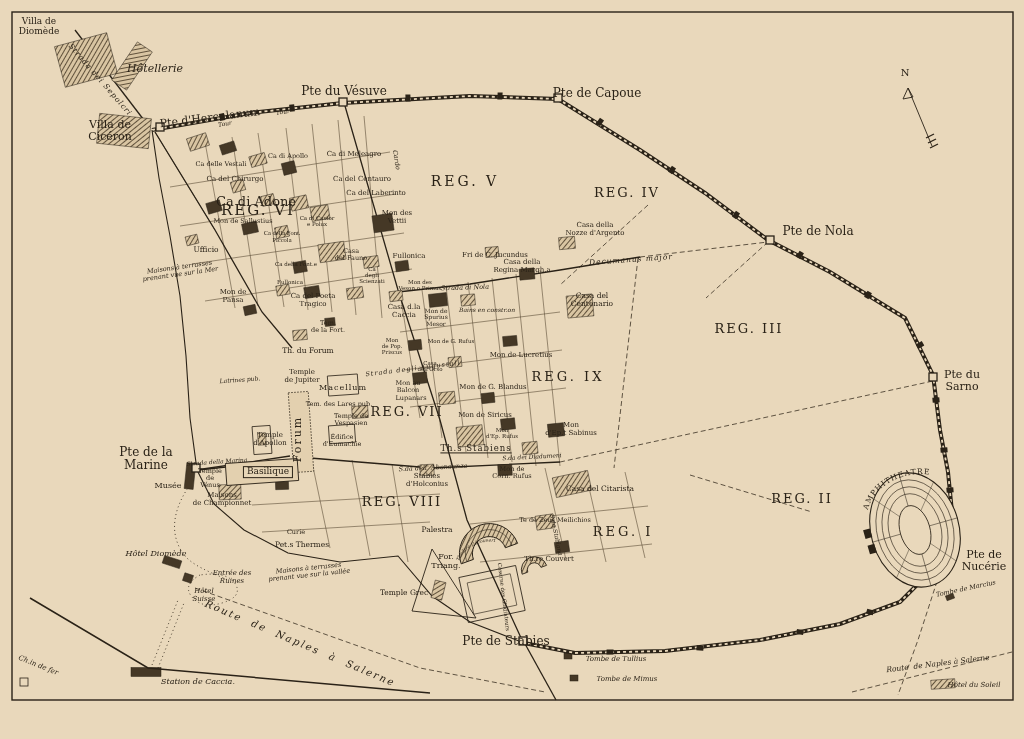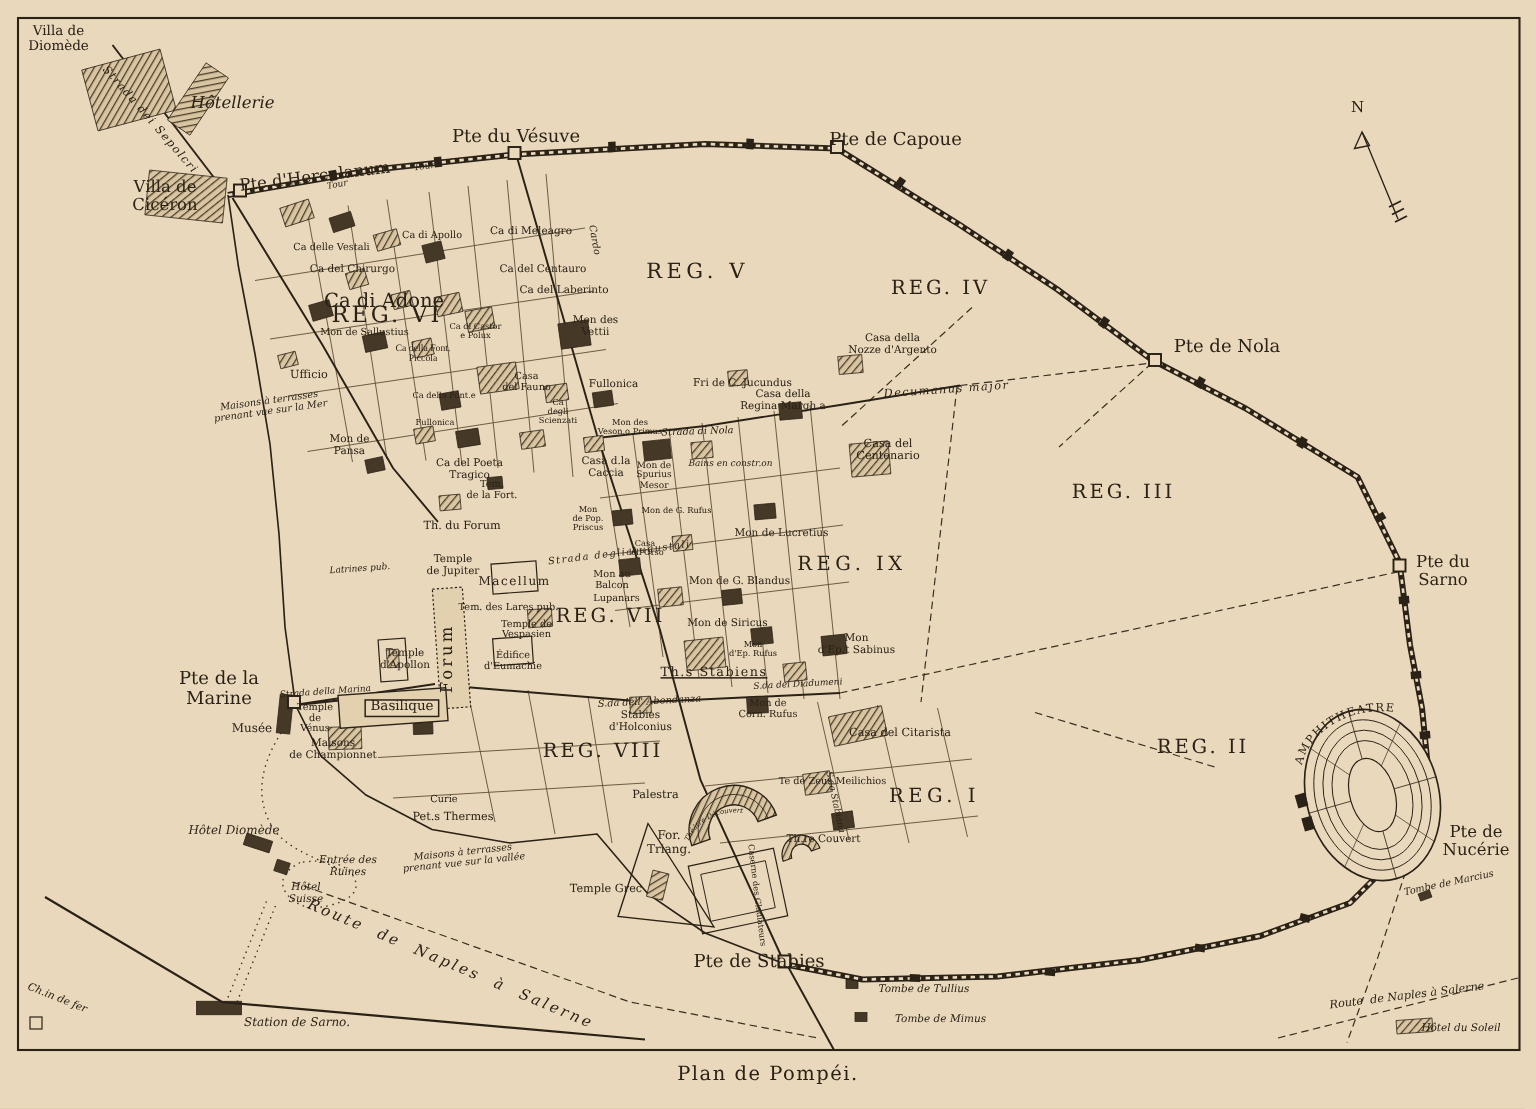--- a/index.html
+++ b/index.html
@@ -305,21 +305,21 @@
       <div class="lbl" style="left: 317px; top: 222px; font-size: 5.5px; transform: translate(-50%, -50%) rotate(0deg);">Ca di Castor
 e Polux</div>
       <div class="lbl" style="left: 351px; top: 255px; font-size: 6.5px; transform: translate(-50%, -50%) rotate(0deg);">Casa
 del Fauno</div>
       <div class="lbl" style="left: 409px; top: 257px; font-size: 7px; transform: translate(-50%, -50%) rotate(0deg);">Fullonica</div>
       <div class="lbl" style="left: 372px; top: 276px; font-size: 5.5px; transform: translate(-50%, -50%) rotate(0deg);">Ca
 degli
 Scienzati</div>
       <div class="lbl" style="left: 420px; top: 286px; font-size: 5.5px; transform: translate(-50%, -50%) rotate(0deg);">Mon des
 Veson.o Primus</div>
-      <div class="lbl" style="left: 313px; top: 301px; font-size: 7px; transform: translate(-50%, -50%) rotate(0deg); margin-top: 12px;">Ca del Poeta
+      <div class="lbl" style="left: 313px; top: 301px; font-size: 7px; transform: translate(-50%, -50%) rotate(0deg);">Ca del Poeta
 Tragico</div>
       <div class="lbl" style="left: 233px; top: 297px; font-size: 7px; transform: translate(-50%, -50%) rotate(0deg);">Mon de
 Pansa</div>
       <div class="lbl it" style="left: 180px; top: 271px; font-size: 6.5px; transform: translate(-50%, -50%) rotate(-8deg);">Maisons à terrasses
 prenant vue sur la Mer</div>
       <div class="lbl" style="left: 296px; top: 265px; font-size: 5.5px; transform: translate(-50%, -50%) rotate(0deg);">Ca della Font.e</div>
       <div class="lbl" style="left: 290px; top: 283px; font-size: 5.5px; transform: translate(-50%, -50%) rotate(0deg);">Fullonica</div>
       <div class="lbl" style="left: 328px; top: 327px; font-size: 6.5px; transform: translate(-50%, -50%) rotate(0deg);">Tem.
 de la Fort.</div>
       <div class="lbl" style="left: 308px; top: 351px; font-size: 7.5px; transform: translate(-50%, -50%) rotate(0deg);">Th. du Forum</div>
@@ -351,21 +351,21 @@
 d'Holconius</div>
       <div class="lbl it" style="left: 309px; top: 572px; font-size: 6.5px; transform: translate(-50%, -50%) rotate(-6deg);">Maisons à terrasses
 prenant vue sur la vallée</div>
       <div class="lbl it" style="left: 156px; top: 554px; font-size: 8px; transform: translate(-50%, -50%) rotate(0deg);">Hôtel Diomède</div>
       <div class="lbl it" style="left: 232px; top: 578px; font-size: 7px; transform: translate(-50%, -50%) rotate(0deg);">Entrée des
 Ruines</div>
       <div class="lbl it" style="left: 204px; top: 596px; font-size: 7px; transform: translate(-50%, -50%) rotate(0deg);">Hôtel
 Suisse</div>
       <div class="lbl it" style="left: 300px; top: 644px; font-size: 10px; letter-spacing: 2px; transform: translate(-50%, -50%) rotate(23deg);">Route  de  Naples  à  Salerne</div>
       <div class="lbl it" style="left: 38px; top: 666px; font-size: 7px; transform: translate(-50%, -50%) rotate(22deg);">Ch.in de fer</div>
-      <div class="lbl it" style="left: 198px; top: 682px; font-size: 8px; transform: translate(-50%, -50%) rotate(0deg);">Station de Sarno.</div>
+      <div class="lbl it" style="left: 198px; top: 682px; font-size: 8px; transform: translate(-50%, -50%) rotate(0deg);">Station de Caccia.</div>
       <div class="lbl it" style="left: 616px; top: 660px; font-size: 7px; transform: translate(-50%, -50%) rotate(0deg);">Tombe de Tullius</div>
       <div class="lbl it" style="left: 627px; top: 680px; font-size: 7px; transform: translate(-50%, -50%) rotate(0deg);">Tombe de Mimus</div>
       <div class="lbl it" style="left: 974px; top: 686px; font-size: 7px; transform: translate(-50%, -50%) rotate(0deg);">Hôtel du Soleil</div>
       <div class="lbl it" style="left: 938px; top: 664px; font-size: 7.5px; transform: translate(-50%, -50%) rotate(-7deg);">Route  de Naples à Salerne</div>
       <div class="lbl it" style="left: 966px; top: 589px; font-size: 6.5px; transform: translate(-50%, -50%) rotate(-12deg);">Tombe de Marcius</div>
       <div class="lbl" style="left: 600px; top: 489px; font-size: 7.5px; transform: translate(-50%, -50%) rotate(0deg);">Casa del Citarista</div>
       <div class="lbl" style="left: 555px; top: 521px; font-size: 6.5px; transform: translate(-50%, -50%) rotate(0deg);">Te de Zeus Meilichios</div>
       <div class="lbl" style="left: 549px; top: 560px; font-size: 7px; transform: translate(-50%, -50%) rotate(0deg);">Th.re Couvert</div>
       <div class="lbl" style="left: 437px; top: 530px; font-size: 7.5px; transform: translate(-50%, -50%) rotate(0deg);">Palestra</div>
       <div class="lbl" style="left: 446px; top: 562px; font-size: 8px; transform: translate(-50%, -50%) rotate(0deg);">For.
@@ -403,14 +403,13 @@
 dell'Orso</div>
       <div class="lbl" style="left: 451px; top: 342px; font-size: 5.5px; transform: translate(-50%, -50%) rotate(0deg);">Mon de G. Rufus</div>
       <div class="lbl it" style="left: 413px; top: 369px; font-size: 6.5px; letter-spacing: 1px; transform: translate(-50%, -50%) rotate(-7deg);">Strada degli Augustali</div>
       <div class="lbl it" style="left: 465px; top: 288px; font-size: 6.5px; transform: translate(-50%, -50%) rotate(-2deg);">Strada di Nola</div>
       <div class="lbl it" style="left: 433px; top: 468px; font-size: 6.5px; transform: translate(-50%, -50%) rotate(-3deg);">S.da dell' Abondanza</div>
       <div class="lbl it" style="left: 532px; top: 457px; font-size: 6px; transform: translate(-50%, -50%) rotate(-3deg);">S.da dei Diadumeni</div>
       <div class="lbl it" style="left: 217px; top: 462px; font-size: 6px; transform: translate(-50%, -50%) rotate(-4deg);">Strada della Marina</div>
       <div class="lbl it" style="left: 396px; top: 160px; font-size: 6.5px; transform: translate(-50%, -50%) rotate(80deg);">Cardo</div>
       <div class="lbl it" style="left: 556px; top: 535px; font-size: 6px; transform: translate(-50%, -50%) rotate(78deg);">S.da Stabiana</div>
     </div>
-  <div id="title">Plan de Pompéi.</div>
 </div>
 
 </body></html>

